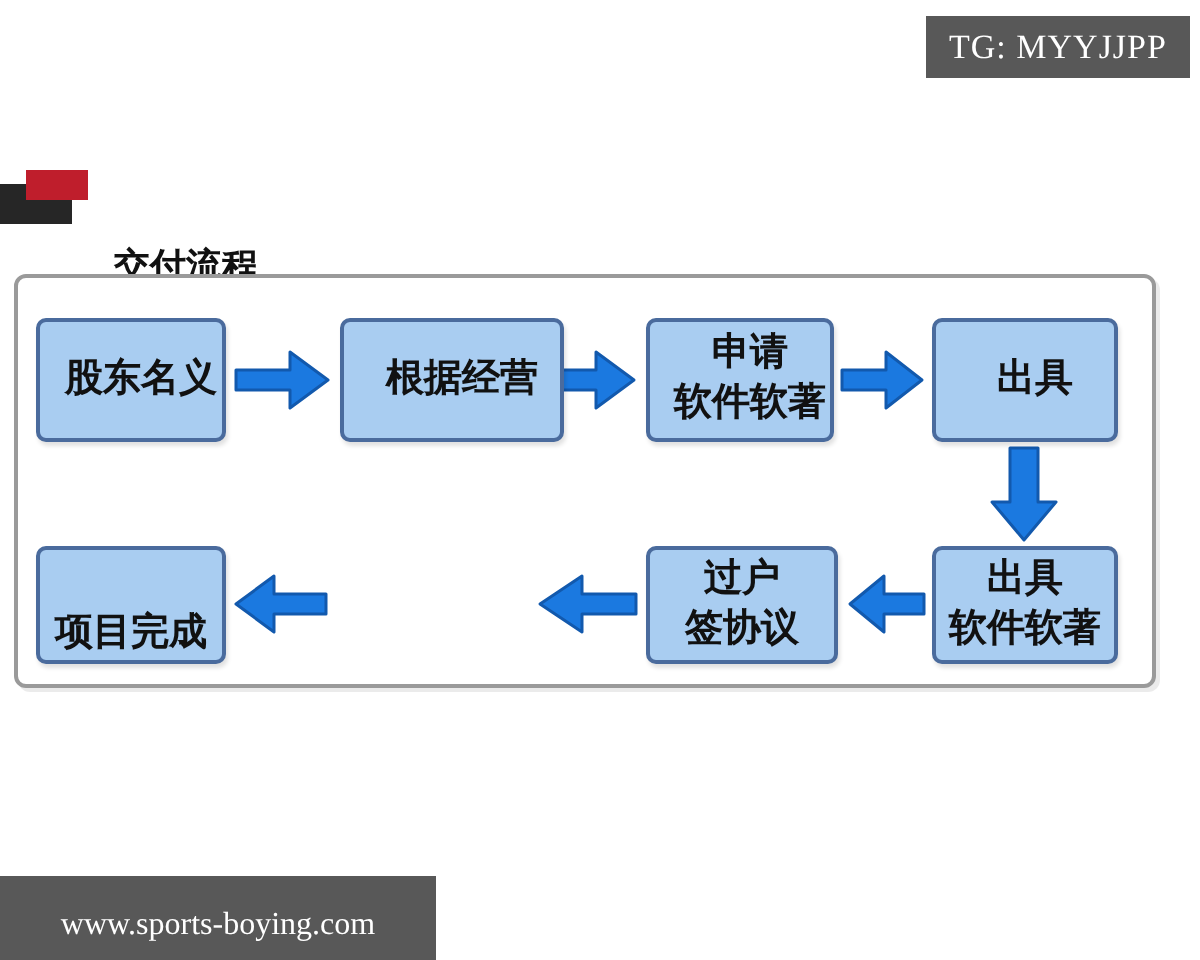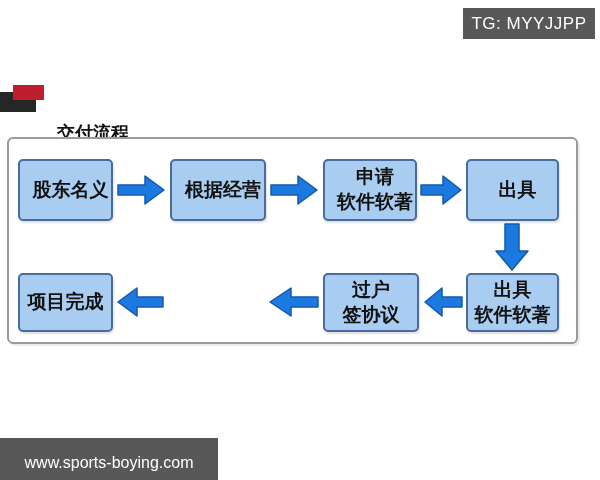--- a/index.html
+++ b/index.html
@@ -1,18 +1,18 @@
 <!DOCTYPE html>
 <html style="--box-fill: #a9cdf1; --box-border: #4a6b9d; --arrow-fill: #1b79e0; --arrow-stroke: #1259ad; --badge-bg: #585858; --badge-text: #ffffff; --logo-red: #bf1e2c; --logo-dark: #262626; --frame-border: #9a9a9a; --text: #111111;"><head>
 <meta charset="utf-8">
 <style>
   html,body{margin:0;padding:0;background:#fff;}
   .page{
     position:relative;width:600px;height:480px;background:#ffffff;overflow:hidden;
-    font-family:Liberation Sans, sans-serif;
+    font-family:Liberation Serif, serif;
   }
   
   .tg-badge{
     position:absolute;left:463px;top:8px;width:132px;height:31px;
     background:var(--badge-bg);color:var(--badge-text);
     display:flex;align-items:center;justify-content:center;
     font-size:17px;letter-spacing:0.5px;
   }
   
   .logo-dark{position:absolute;left:0;top:92px;width:36px;height:20px;background:var(--logo-dark);z-index:1;}
@@ -60,21 +60,21 @@
   <div class="page-title">交付流程</div>
 
   <div class="flow-frame"></div>
 
   <div class="flow-box row1" style="left:18px;width:95px;">
     <span>股东名义</span>
   </div>
   <svg class="arrow" style="left:117px;top:173px;" width="49" height="34" viewBox="0 0 49 34">
     <path d="M1,12 H28 V3 L47,17 L28,31 V22 H1 Z"></path>
   </svg>
-  <div class="flow-box row1" style="left:170px;width:96px;">
+  <div class="flow-box row1" style="left:170px;width:112px;">
     <span>根据经营</span>
   </div>
   <svg class="arrow" style="left:270px;top:173px;" width="49" height="34" viewBox="0 0 49 34">
     <path d="M1,12 H28 V3 L47,17 L28,31 V22 H1 Z"></path>
   </svg>
   <div class="flow-box row1" style="left:323px;width:94px;">
     <span>申请</span>
     <span>软件软著</span>
   </div>
   <svg class="arrow" style="left:420px;top:173px;" width="43" height="34" viewBox="0 0 43 34">
@@ -98,19 +98,19 @@
   <div class="flow-box row2" style="left:323px;width:96px;">
     <span>过户</span>
     <span>签协议</span>
   </div>
   <svg class="arrow" style="left:267px;top:285px;" width="52" height="34" viewBox="0 0 52 34">
     <path d="M51,12 H24 V3 L3,17 L24,31 V22 H51 Z"></path>
   </svg>
   <svg class="arrow" style="left:116px;top:285px;" width="48" height="34" viewBox="0 0 48 34">
     <path d="M47,12 H21 V3 L2,17 L21,31 V22 H47 Z"></path>
   </svg>
-  <div class="flow-box row2" style="left:18px;width:95px;">
+  <div class="flow-box row2" style="left:18px;width:95px;justify-content:flex-end;">
     <span>项目完成</span>
   </div>
 
   <div class="site-badge">www.sports-boying.com</div>
 
 </div>
 
 </body></html>

